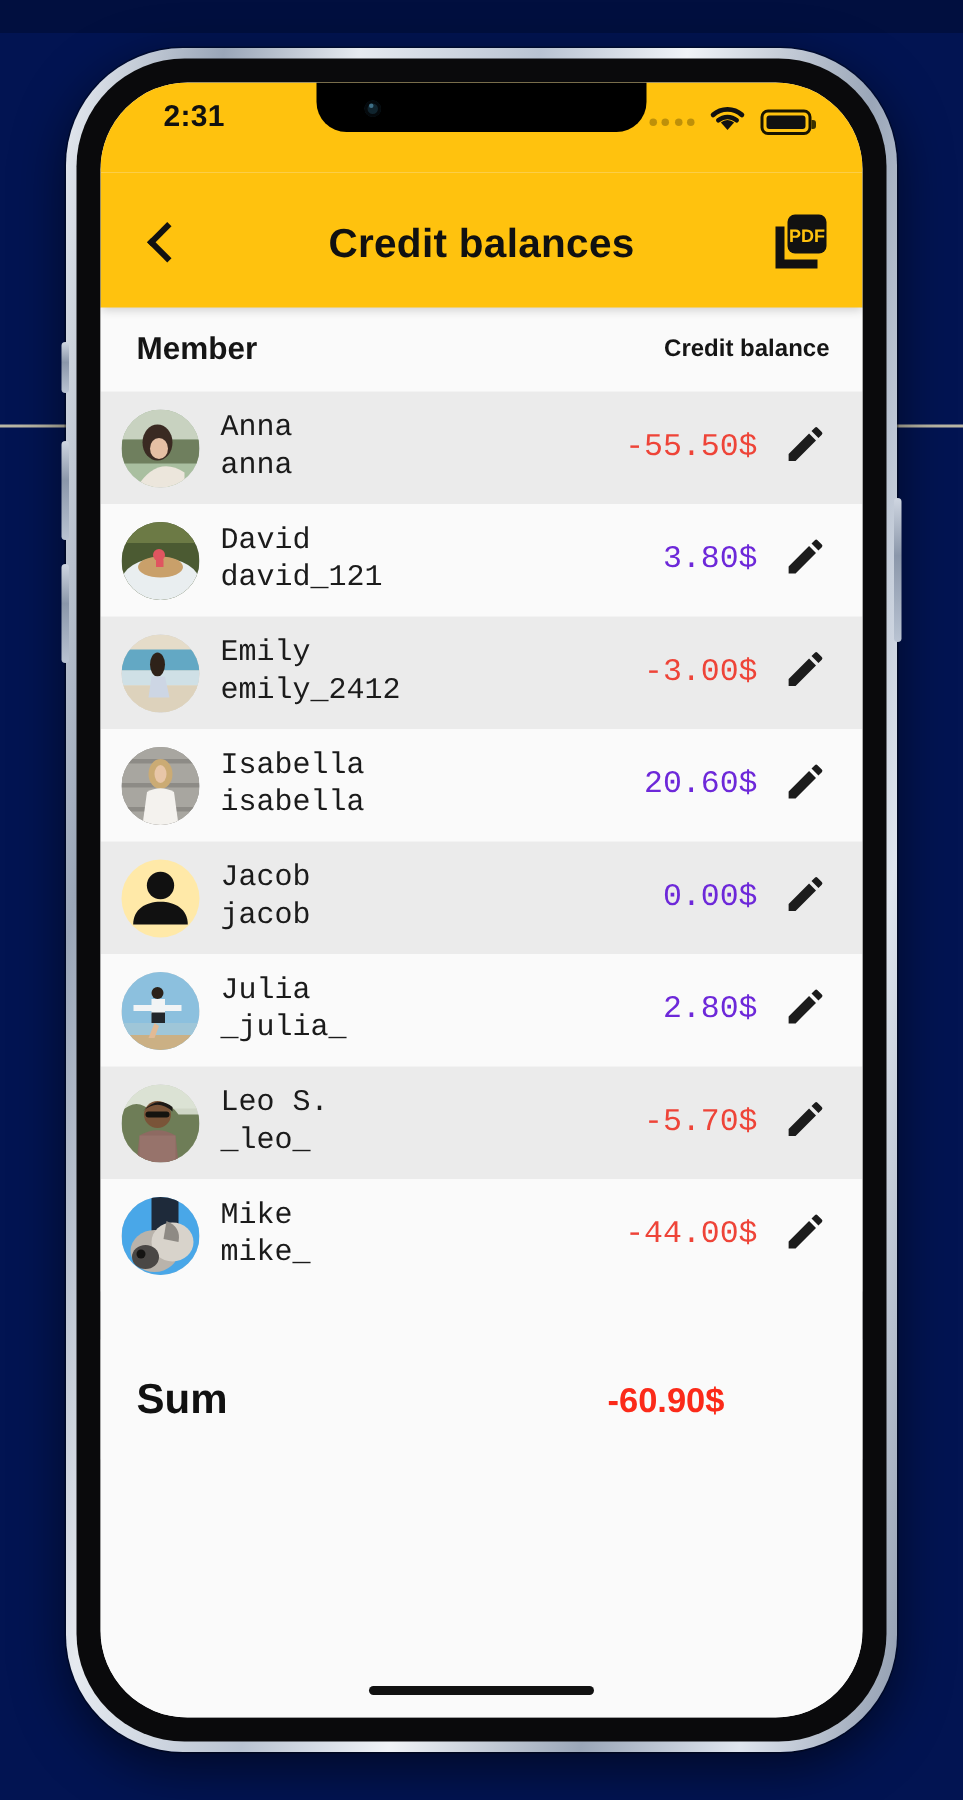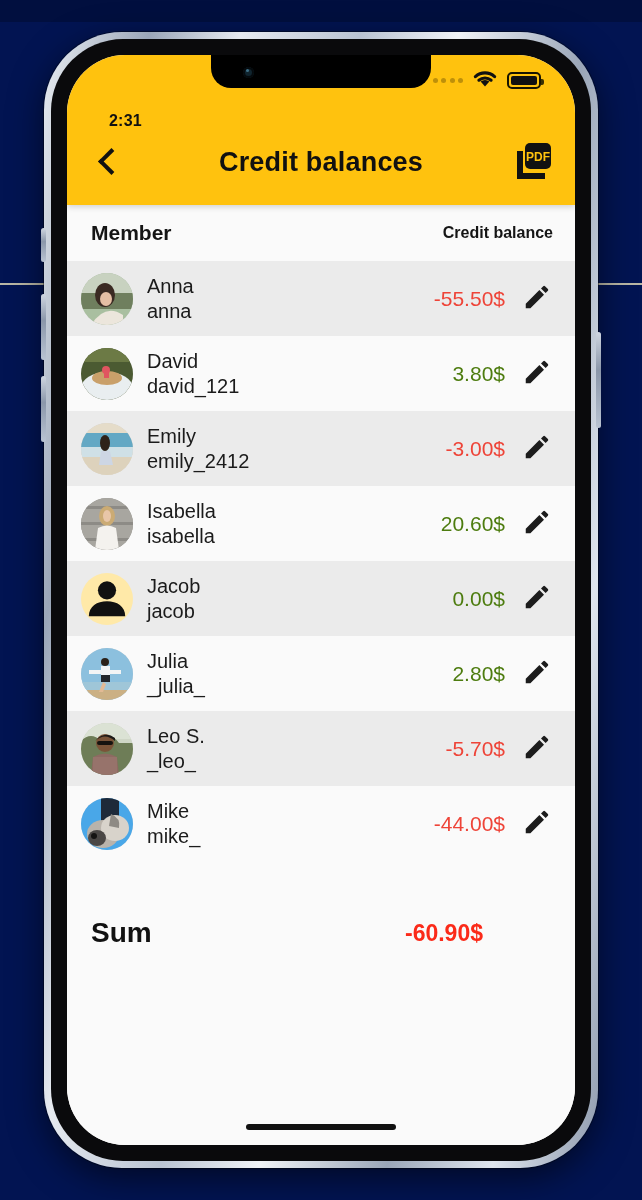--- a/index.html
+++ b/index.html
@@ -108,25 +108,24 @@
     position: absolute;
     left: 2.5px; top: 2px;
     width: 3px; height: 3px;
     border-radius: 50%;
     background: #3e6f86;
   }
   .clock {
     position: absolute;
     left: 42px;
     top: 12px;
-    font-size: 16px;
+    font-size: 20px;
     font-weight: bold;
     color: #111;
     letter-spacing: .2px;
-    margin-top: 45px;
   }
   .status-right {
     position: absolute;
     right: 34px;
     top: 14px;
     display: flex;
     align-items: center;
     gap: 9px;
   }
   .sig-dots { display: flex; gap: 3.5px; align-items: center; }
@@ -229,20 +228,21 @@
     font-weight: bold;
     color: #151515;
   }
 
   .row {
     display: flex;
     align-items: center;
     height: 75px;
     padding: 0 18px 0 14px;
     box-sizing: border-box;
+    font-family: Liberation Mono, monospace;
   }
   .row.odd  { background: #ebebeb; }
   .row.even { background: #fafafa; }
 
   .avatar {
     width: 52px; height: 52px;
     border-radius: 50%;
     flex: 0 0 52px;
     overflow: hidden;
     position: relative;
@@ -269,21 +269,21 @@
     color: #1b1b1b;
   }
 
   .amount {
     margin-left: auto;
     font-size: 21px;
     white-space: nowrap;
     padding-right: 6px;
   }
   .amount.neg { color: #ee4438; }
-  .amount.pos { color: #4d7c0f; }
+  .amount.pos { color: #6d28d9; }
 
   .edit-btn {
     width: 40px; height: 40px;
     flex: 0 0 40px;
     margin-left: 6px;
     display: flex; align-items: center; justify-content: center;
     cursor: pointer;
   }
 
   .sum-row {

